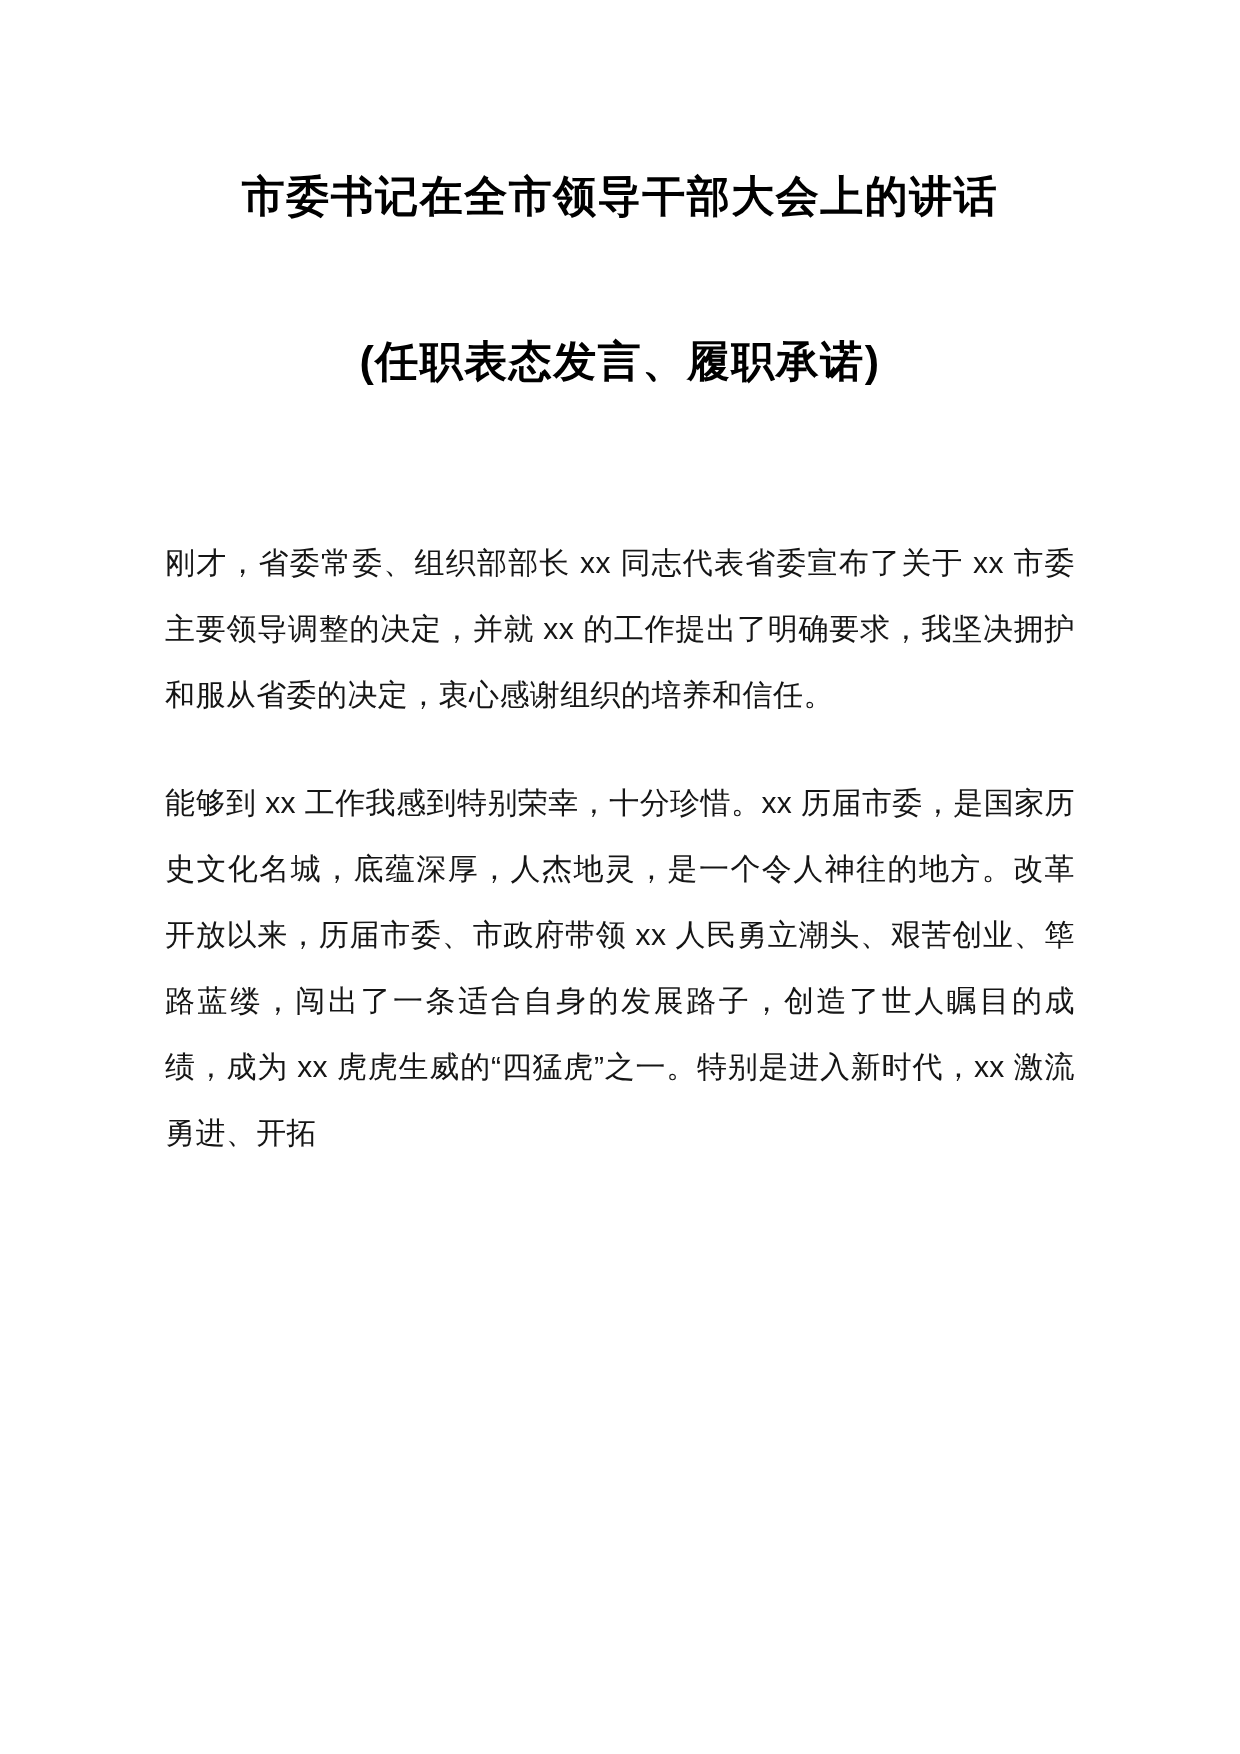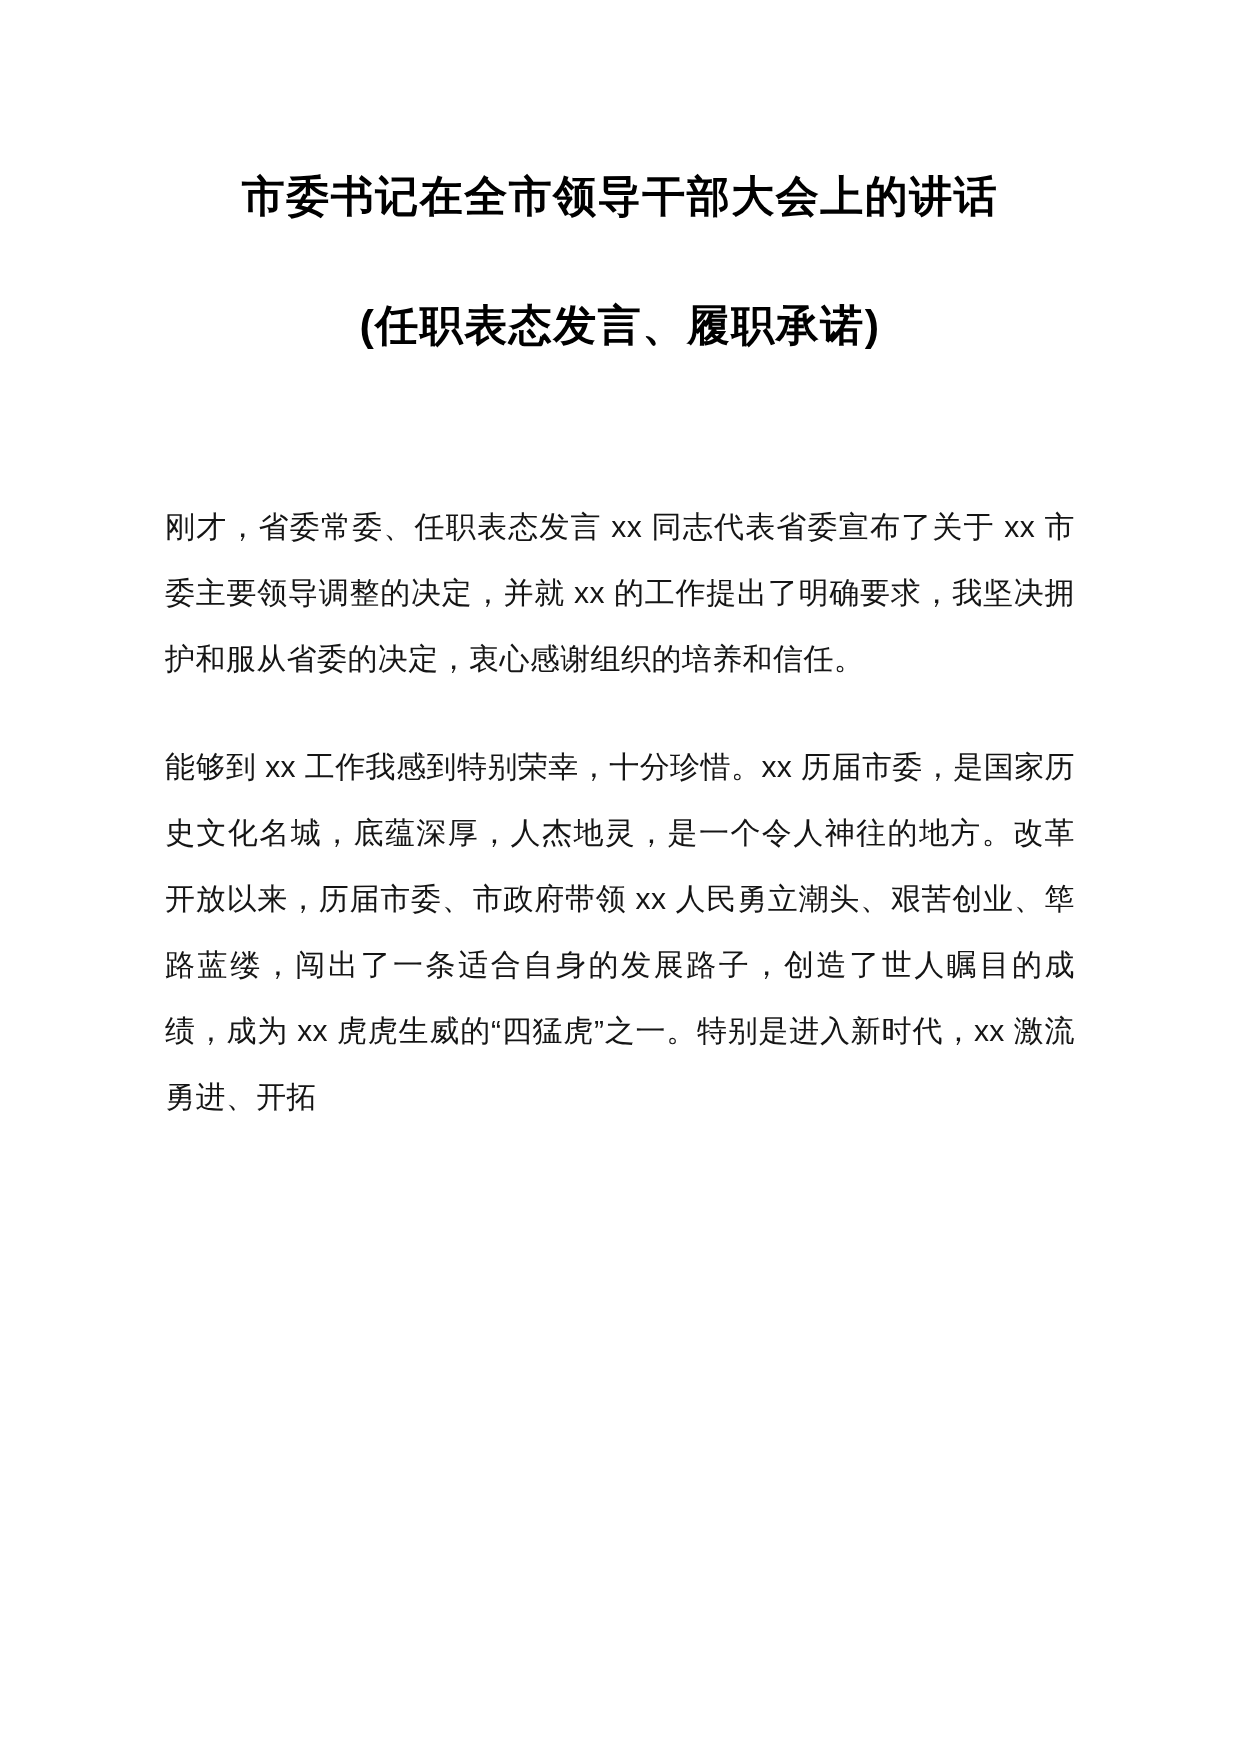--- a/index.html
+++ b/index.html
@@ -35,21 +35,21 @@
     font-size: 43px;
     font-weight: 700;
     letter-spacing: 1.5px;
     line-height: 1.32;
     color: #000000;
     margin: 0;
     padding: 0;
     white-space: nowrap;
   }
   .doc-title-line.second {
-    margin-top: 72px;
+    margin-top: 108px;
   }
 
   
   .content {
     margin-top: 140px;
     padding: 0 165px 0 165px;
   }
   .para {
     font-size: 30px;
     line-height: 66px;
@@ -69,18 +69,18 @@
 
 <div class="page">
   <div class="doc-body">
 
     <div class="title-block">
       <div class="doc-title-line">市委书记在全市领导干部大会上的讲话</div>
       <div class="doc-title-line second">(任职表态发言、履职承诺)</div>
     </div>
 
     <div class="content">
-      <p class="para">刚才，省委常委、任职表态发言 xx 同志代表省委宣布了关于 xx 市委主要领导调整的决定，并就 xx 的工作提出了明确要求，我坚决拥护和服从省委的决定，衷心感谢组织的培养和信任。</p>
+      <p class="para">刚才，省委常委、组织部部长 xx 同志代表省委宣布了关于 xx 市委主要领导调整的决定，并就 xx 的工作提出了明确要求，我坚决拥护和服从省委的决定，衷心感谢组织的培养和信任。</p>
       <p class="para">能够到 xx 工作我感到特别荣幸，十分珍惜。xx 历届市委，是国家历史文化名城，底蕴深厚，人杰地灵，是一个令人神往的地方。改革开放以来，历届市委、市政府带领 xx 人民勇立潮头、艰苦创业、筚路蓝缕，闯出了一条适合自身的发展路子，创造了世人瞩目的成绩，成为 xx 虎虎生威的“四猛虎”之一。特别是进入新时代，xx 激流勇进、开拓</p>
     </div>
 
   </div>
 </div>
 
 </body></html>

